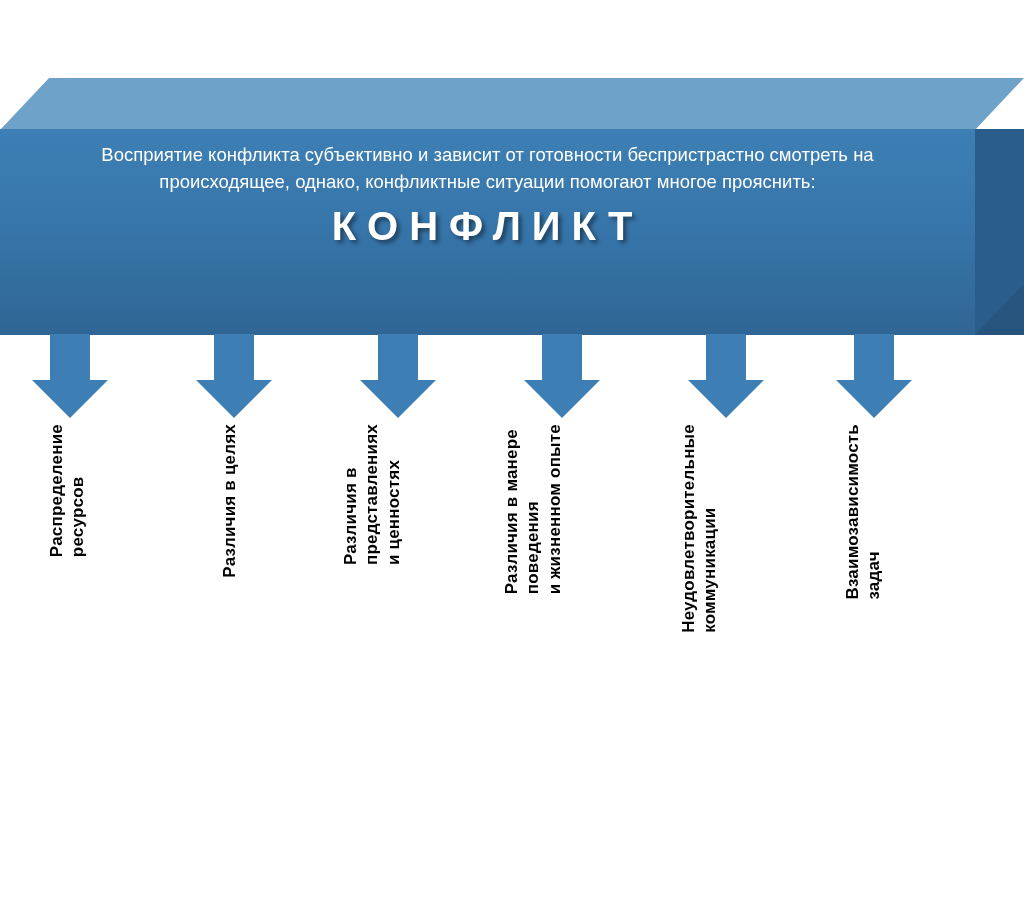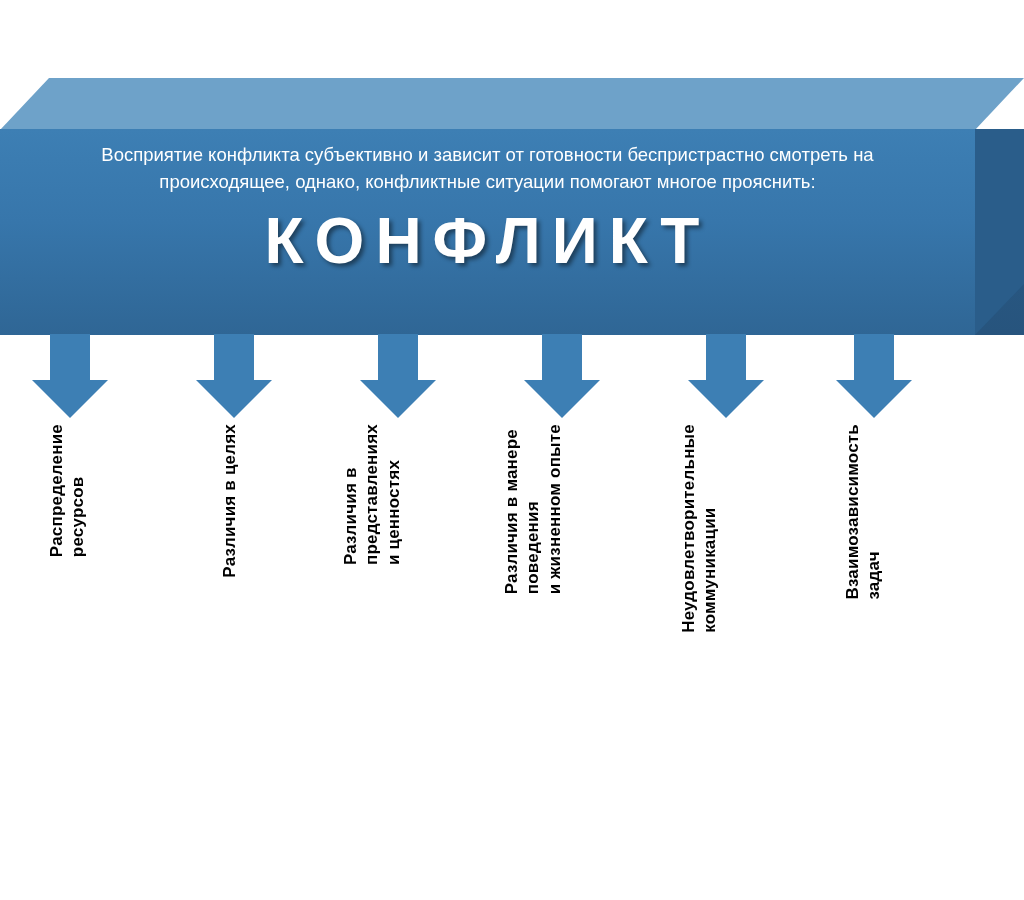--- a/index.html
+++ b/index.html
@@ -69,21 +69,21 @@
     font-size: 18.5px;
     line-height: 1.45;
     text-align: center;
     width: 870px;
     font-family: "Liberation Sans", sans-serif;
   }
 
   .main-title {
     margin-top: 8px;
     color: #ffffff;
-    font-size: 64px;
+    font-size: 40px;
     font-weight: bold;
     letter-spacing: 11px;
     text-shadow: 3px 3px 4px rgba(0,0,0,0.45);
     font-family: "Liberation Sans", sans-serif;
   }
 
   
   .arrow {
     position: absolute;
     top: 334px;

